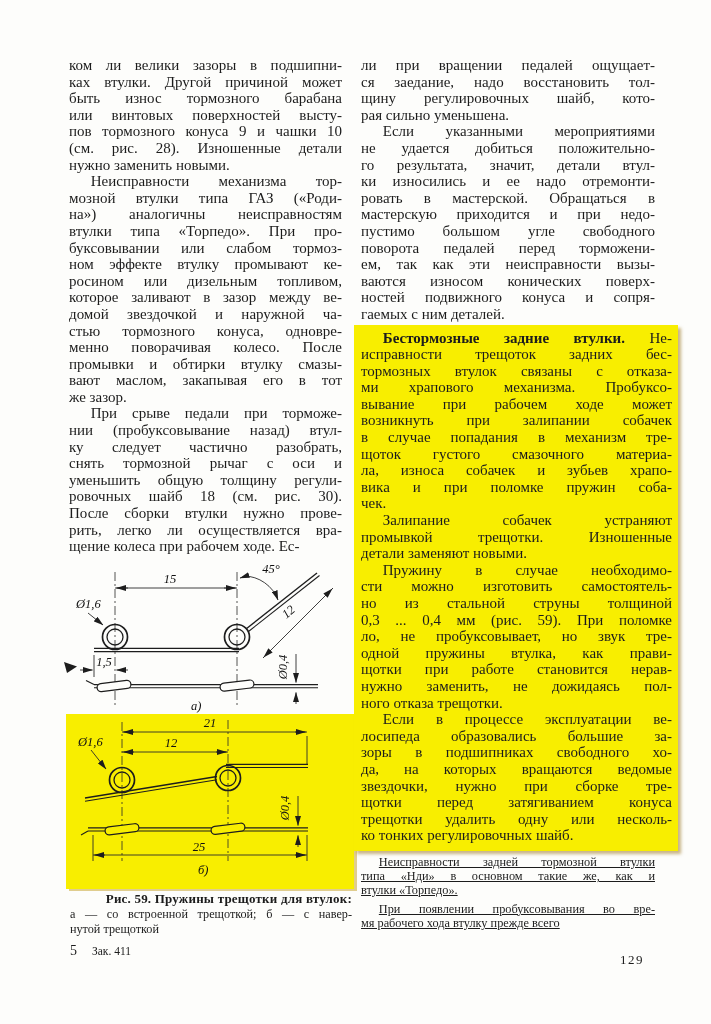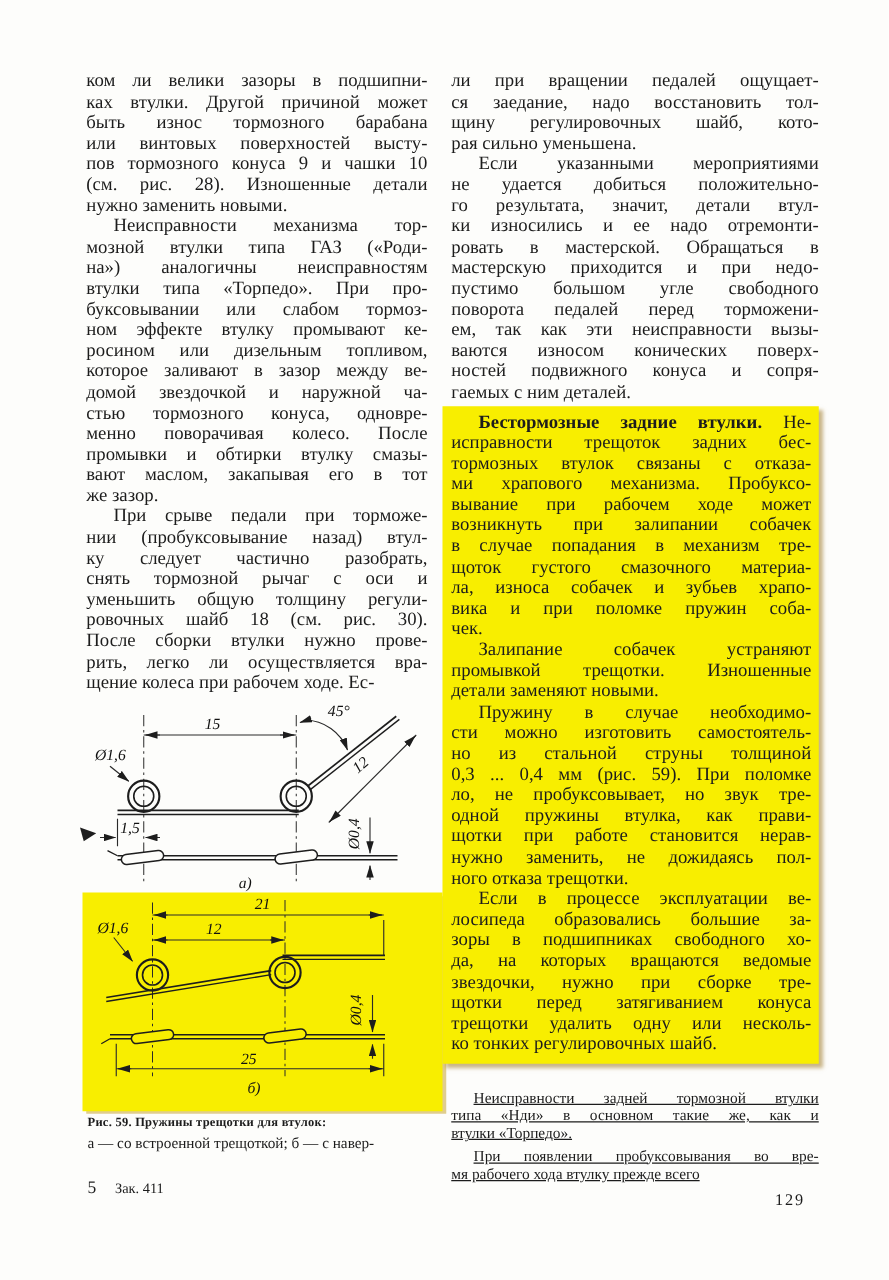--- a/index.html
+++ b/index.html
@@ -12,31 +12,31 @@
   .page { position:absolute; inset:0; background:var(--paper);padding-left:39px; }
   .col { position:absolute; top:57px; font-size:15px; line-height:16.6px; }
   .col-left  { left:69px;  width:273px; }
   .col-right { left:361px; width:294px; }
   .para { margin:0; }
   .ln { text-align:justify; text-align-last:justify; }
   .ln:last-child { text-align-last:left; }
   .indent > .ln:first-child, .ln.lead { text-indent:1.45em; }
   .rest { display:contents; }
   .highlight {
-    box-sizing:border-box; width:301px; margin-left:-7px;
-    padding:5px 6px 7px 7px; margin-top:2px; margin-bottom:20px;
+    box-sizing:border-box; width:324px; margin-left:-7px;
+    padding:5px 6px 7px 7px; margin-top:2px; margin-bottom:4px;
     background:var(--highlight);
     box-shadow:3px 3px 3px rgba(150,110,20,.5);
   }
   .lead b { font-weight:bold; }
   .small { font-size:12.3px; line-height:14.2px; margin-top:4px;text-decoration:underline; }
   .figure-wrap { position:absolute; left:58px; top:556px; width:300px; height:335px; }
   .caption { position:absolute; left:70px; top:891px; width:282px;
              font-size:12.2px; line-height:15px; }
-  .cap-title { font-weight:bold; font-size:10px; letter-spacing:.2px; margin-bottom:1px; }
+  .cap-title { font-weight:bold; font-size:13px; letter-spacing:.2px; margin-bottom:1px;text-align:right; }
   .footer-sig { position:absolute; left:70px; top:941px; }
   .sig-num  { font-size:14px; }
   .sig-text { font-size:11.5px; margin-left:11px; }
   .page-number { position:absolute; left:620px; top:952px; font-size:13px; letter-spacing:1.5px; }
   
   .w  { stroke:#1d1d1d; stroke-width:1.35; fill:none; }
   .w2 { stroke:#1d1d1d; stroke-width:1.1;  fill:none; }
   .dim{ stroke:#2a2a2a; stroke-width:.9;   fill:none; }
   .cl { stroke:#2a2a2a; stroke-width:.8; fill:none; stroke-dasharray:9 3 2 3; }
   .coil { stroke:#1d1d1d; fill:none; }
@@ -196,20 +196,21 @@
         <text class="fig" x="141" y="295" text-anchor="middle">25</text>
         <text class="fig" x="140" y="318">б)</text>
       </g>
     </svg>
   </div>
 
   <div class="caption">
     <div class="cap-title">Рис. 59. Пружины трещотки для втулок:</div>
     <div class="cap-rest">
         <div class="ln">а — со встроенной трещоткой; б — с навер-</div>
+        <div class="ln">нутой трещоткой</div>
       </div>
   </div>
 
   <div class="footer-sig">
     <span class="sig-num">5</span>
     <span class="sig-text">Зак. 411</span>
   </div>
 
   <div class="col col-right">
     <div class="para">

